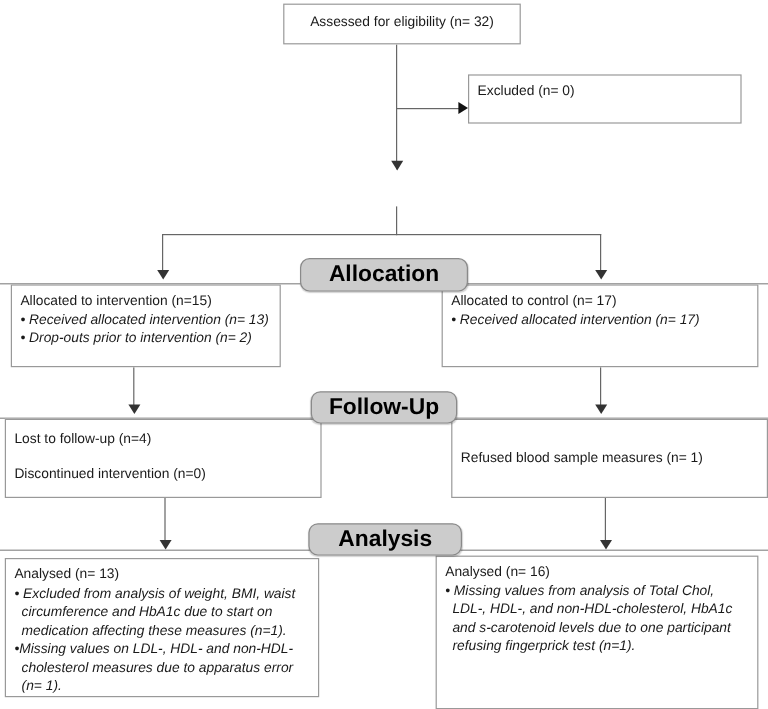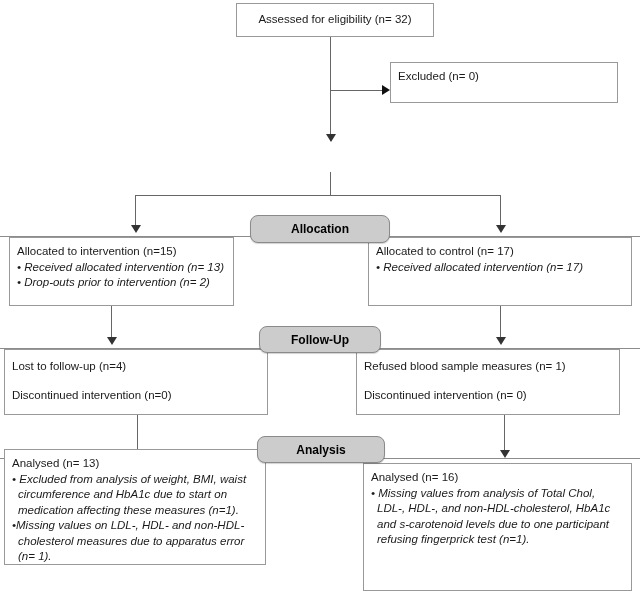--- a/index.html
+++ b/index.html
@@ -45,21 +45,21 @@
     font-style: italic;
   }
   .stage {
     position: absolute;
     box-sizing: border-box;
     border: 1px solid #8a8a8a;
     border-radius: 8px;
     background: #cccccc;
     color: #000000;
     font-weight: bold;
-    font-size: 12px;
+    font-size: 19px;
     display: flex;
     align-items: center;
     justify-content: center;
     z-index: 5;
     box-shadow: 0 1px 1px rgba(0,0,0,0.18);
   }
   .hline {
     position: absolute;
     height: 1px;
     background: #8c8c8c;
@@ -142,37 +142,36 @@
   <div class="hline" style="left:0px; top:348px; width:640px;"></div>
   <div class="stage" style="left:259px; top:326px; width:122px; height:27px;">
     <span>Follow-Up</span>
   </div>
 
   <div class="box textbox" style="left:4px; top:349px; width:264px; height:66px; padding-top:9px;">
     <p>Lost to follow-up (n=4)</p>
     <p style="margin-top:13px;">Discontinued intervention (n=0)</p>
   </div>
 
-  <div class="box textbox" style="left:356px; top:349px; width:264px; height:66px; padding-top:9px;">
+  <div class="box textbox" style="left:376px; top:349px; width:264px; height:66px; padding-top:25px;">
     <p>Refused blood sample measures (n= 1)</p>
-    <p style="margin-top:13px;">Discontinued intervention (n= 0)</p>
   </div>
 
   <div class="vline" style="left:330px; top:415px; height:0px;"></div>
   <div class="vline" style="left:137px; top:415px; height:40px;"></div>
   <div class="arrow-down" style="left:133px; top:450px;"></div>
   <div class="vline" style="left:504px; top:415px; height:40px;"></div>
   <div class="arrow-down" style="left:500px; top:450px;"></div>
 
   <div class="hline" style="left:0px; top:458px; width:640px;"></div>
   <div class="stage" style="left:257px; top:436px; width:128px; height:27px;">
     <span>Analysis</span>
   </div>
 
-  <div class="box textbox" style="left:4px; top:449px; width:262px; height:116px;">
+  <div class="box textbox" style="left:4px; top:465px; width:262px; height:116px;">
     <p>Analysed (n= 13)</p>
     <p class="hang">• Excluded from analysis of weight, BMI, waist circumference and HbA1c due to start on medication affecting these measures (n=1).</p>
     <p class="hang">•Missing values on LDL-, HDL- and non-HDL-cholesterol measures due to apparatus error (n= 1).</p>
   </div>
 
   <div class="box textbox" style="left:363px; top:463px; width:269px; height:128px;">
     <p>Analysed (n= 16)</p>
     <p class="hang">• Missing values from analysis of Total Chol, LDL-, HDL-, and non-HDL-cholesterol, HbA1c and s-carotenoid levels due to one participant refusing fingerprick test (n=1).</p>
   </div>
 

